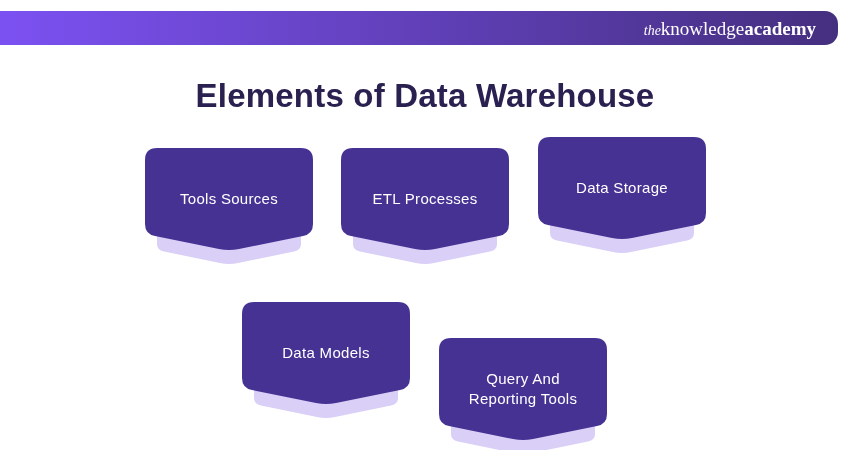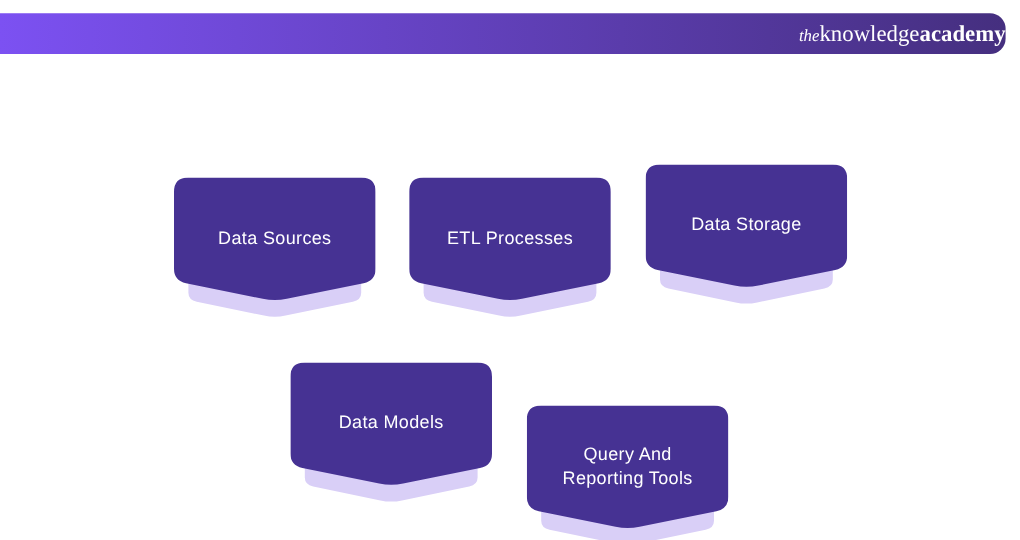--- a/index.html
+++ b/index.html
@@ -24,20 +24,21 @@
   
   .header-bar {
     position: absolute;
     left: 0; top: 11px;
     width: 838px; height: 34px;
     background: linear-gradient(90deg, var(--header-grad-start) 0%, var(--header-grad-end) 100%);
     border-radius: 0 13px 13px 0;
     display: flex;
     align-items: center;
     justify-content: flex-end;
+    padding-right: 22px;
   }
   .logo {
     color: #fff;
     font-family: "Liberation Serif", serif;
     font-size: 19px;
     line-height: 1;
     white-space: nowrap;
   }
   .logo .logo-the {
     font-style: italic;
@@ -87,27 +88,28 @@
 <body>
 
 <div class="canvas">
 
   <div class="header-bar">
     <div class="logo">
       <span class="logo-the">the</span><span class="logo-knowledge">knowledge</span><span class="logo-academy">academy</span>
     </div>
   </div>
 
+  <div class="page-title">Elements of Data Warehouse</div>
 
   <div class="card" style="left:145px; top:148px;">
     <svg viewBox="0 0 168 120" width="168" height="120" aria-hidden="true">
       <path class="badge-shadow-path" d="M 20 70 H 148 Q 156 70 156 78 V 96 Q 156 102 149 103.5 L 93 115 Q 84 117 75 115 L 19 103.5 Q 12 102 12 96 V 78 Q 12 70 20 70 Z"></path>
       <path class="badge-body-path" d="M 12 0 H 156 Q 168 0 168 12 V 76 Q 168 86 158 88 L 94 101 Q 84 103 74 101 L 10 88 Q 0 86 0 76 V 12 Q 0 0 12 0 Z"></path>
     </svg>
-    <div class="card-label">Data Sources</div>
+    <div class="card-label">Tools Sources</div>
   </div>
 
   <div class="card" style="left:341px; top:148px;padding-left:24px;">
     <svg viewBox="0 0 168 120" width="168" height="120" aria-hidden="true">
       <path class="badge-shadow-path" d="M 20 70 H 148 Q 156 70 156 78 V 96 Q 156 102 149 103.5 L 93 115 Q 84 117 75 115 L 19 103.5 Q 12 102 12 96 V 78 Q 12 70 20 70 Z"></path>
       <path class="badge-body-path" d="M 12 0 H 156 Q 168 0 168 12 V 76 Q 168 86 158 88 L 94 101 Q 84 103 74 101 L 10 88 Q 0 86 0 76 V 12 Q 0 0 12 0 Z"></path>
     </svg>
     <div class="card-label">ETL Processes</div>
   </div>
 

